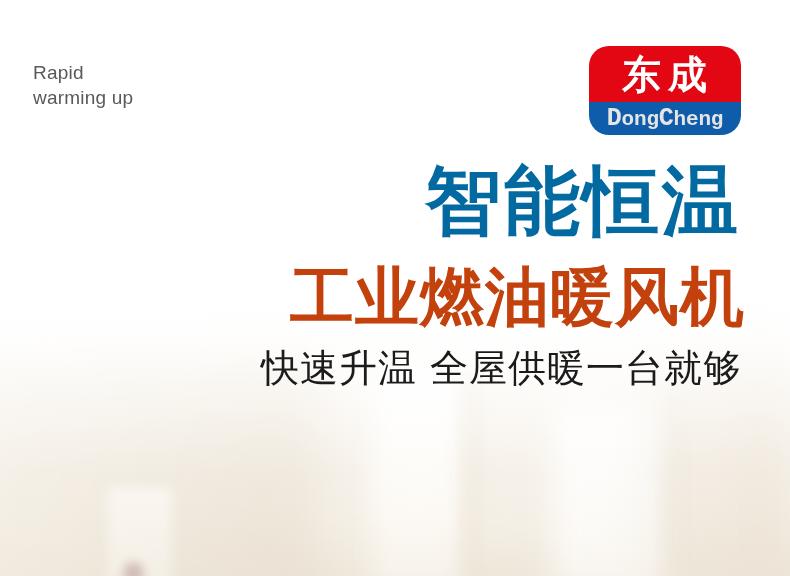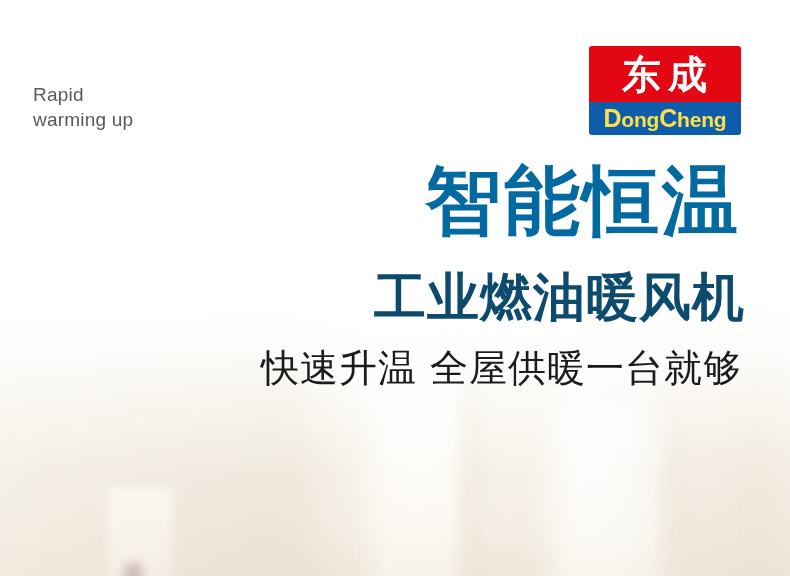--- a/index.html
+++ b/index.html
@@ -164,31 +164,30 @@
   .tagline-en {
     position: absolute;
     left: 33px;
     top: 60px;
     font-size: 19px;
     line-height: 25px;
     font-weight: 400;
     color: #59595b;
     letter-spacing: .2px;
     white-space: pre-line;
-    margin-top: 22px;
   }
 
   
   .logo {
     position: absolute;
     left: 589px;
     top: 46px;
     width: 152px;
     height: 89px;
-    border-radius: 3px;
+    border-radius: 20px;
     overflow: hidden;
     box-shadow: 0 0 0 0 rgba(0,0,0,0);
   }
   .logo-red {
     position: absolute;
     left: 0; top: 0;
     width: 100%;
     height: 63%;
     background: #e30613;
     display: flex;
@@ -209,50 +208,50 @@
     position: absolute;
     left: 0; bottom: 0;
     width: 100%;
     height: 37%;
     background: #0f5caa;
     display: flex;
     align-items: center;
     justify-content: center;
   }
   .logo-en {
-    color: #fde047;
+    color: #e5e5e5;
     font-size: 21px;
     font-weight: 700;
     line-height: 1;
     letter-spacing: -.2px;
-    font-family: Liberation Sans, sans-serif;
+    font-family: Liberation Mono, monospace;
   }
   .logo-en .cap { font-size: 25px; }
 
   
   .headline-red {
     position: absolute;
     right: 49px;
     top: 160px;
     font-size: 76px;
     line-height: 82px;
     font-weight: 700;
     color: #0369a1;
     letter-spacing: 3px;
     white-space: nowrap;
     font-family: "DejaVu Sans", "Liberation Sans", sans-serif;
   }
   .headline-blue {
     position: absolute;
     right: 45px;
     top: 256px;
-    font-size: 52px;
+    font-size: 64px;
     line-height: 82px;
     font-weight: 700;
-    color: #0c4a6e;
+    color: #c2410c;
     letter-spacing: 1px;
     white-space: nowrap;
     font-family: "DejaVu Sans", "Liberation Sans", sans-serif;
   }
   .subhead {
     position: absolute;
     right: 48px;
     top: 345px;
     font-size: 38px;
     line-height: 46px;

